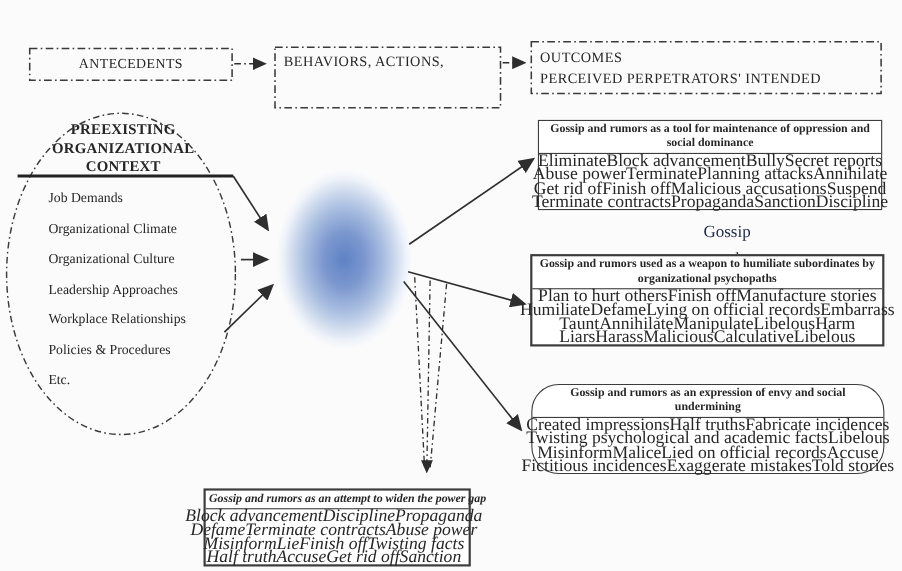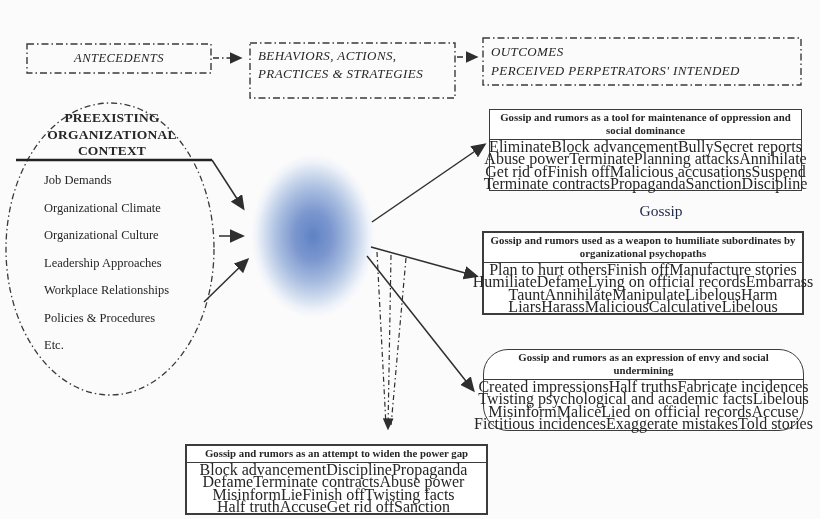--- a/index.html
+++ b/index.html
@@ -1,20 +1,20 @@
 <!DOCTYPE html>
 <html><head>
 <meta charset="utf-8">
 <style>
   html,body{margin:0;padding:0;background:#fbfbfb;}
   #stage{position:relative;width:820px;height:519px;background:#fbfbfb;overflow:hidden;
          font-family:"Liberation Serif","DejaVu Serif",serif;color:#262626;}
   .abs{position:absolute;}
   
-  .topbox-label{font-size:12.6px;letter-spacing:.4px;font-style:italic;}
+  .topbox-label{font-size:12.6px;letter-spacing:.4px;}
   #antecedents-label{left:27px;top:44px;width:184px;height:29px;line-height:29px;text-align:center;}
   #behaviors-label{left:258px;top:47px;line-height:17.6px;font-size:13px;}
   #outcomes-label{left:491px;top:43px;line-height:18.6px;font-size:13px;}
   #behaviors-label span,#outcomes-label span{display:block;}
   
   #context-title{left:36px;top:110px;width:152px;text-align:center;font-weight:bold;
                  font-size:13.5px;line-height:16.5px;letter-spacing:.2px;}
   #context-title span{display:block;}
   #context-items{left:44px;top:167px;width:150px;font-size:12.5px;}
   #context-items span{display:block;line-height:27.5px;white-space:nowrap;}
@@ -27,21 +27,21 @@
   
   .obox{background:#ffffff;border:1.5px solid #3c3c3c;box-sizing:border-box;}
   .obox .title{font-weight:bold;text-align:center;font-size:10.8px;line-height:13px;
                padding:1px 5px 2px;border-bottom:1.2px solid #3c3c3c;}
   .obox .row{display:flex;justify-content:center;font-size:16px;line-height:12.3px;
              padding:0 6px;white-space:nowrap;}
   .obox .rows{padding-top:1px;}
   #obox-oppression{left:489px;top:109px;width:313px;}
   #obox-weapon{left:482px;top:231px;width:322px;border-width:2px;}
   #obox-envy{left:483px;top:349px;width:321px;border-radius:25px;}
-  #obox-powergap{left:185px;top:444px;width:303px;border-width:2px;}
+  #obox-powergap{left:185px;top:444px;width:243px;border-width:2px;font-style:italic;}
   #obox-powergap .title{white-space:nowrap;padding:1px 3px 2px;}
   #obox-powergap .row{padding-right:12px;}
   svg{position:absolute;left:0;top:0;}
 </style>
 </head>
 <body>
 
 <div id="stage">
 
   <div id="gossip-ellipse" class="abs" style="background: radial-gradient(closest-side, rgb(94, 130, 196) 0%, rgb(124, 151, 207) 30%, rgb(169, 190, 224) 58%, rgb(211, 222, 239) 78%, rgb(238, 242, 249) 90%, rgba(251, 251, 251, 0) 100%);"></div>
@@ -73,21 +73,20 @@
     <line x1="367" y1="256" x2="473" y2="390" stroke="#2e2e2e" stroke-width="1.5" marker-end="url(#ah)"></line>
 
     <line x1="377" y1="252" x2="386" y2="426" stroke="#2e2e2e" stroke-width="1.2" stroke-dasharray="5 3 1.5 3"></line>
     <line x1="391" y1="255" x2="388" y2="428" stroke="#2e2e2e" stroke-width="1.2" stroke-dasharray="5 3 1.5 3" marker-end="url(#ah)"></line>
     <line x1="406" y1="258" x2="391" y2="426" stroke="#2e2e2e" stroke-width="1.2" stroke-dasharray="5 3 1.5 3"></line>
   </svg>
 
   <div id="antecedents-label" class="abs topbox-label">ANTECEDENTS</div>
   <div id="behaviors-label" class="abs topbox-label">
       <span>BEHAVIORS, ACTIONS,</span>
-      <span>PRACTICES &amp; STRATEGIES</span>
     </div>
   <div id="outcomes-label" class="abs topbox-label">
       <span>OUTCOMES</span>
       <span>PERCEIVED PERPETRATORS' INTENDED</span>
     </div>
 
   <div id="context-title" class="abs">
       <span>PREEXISTING</span>
       <span>ORGANIZATIONAL</span>
       <span>CONTEXT</span>

